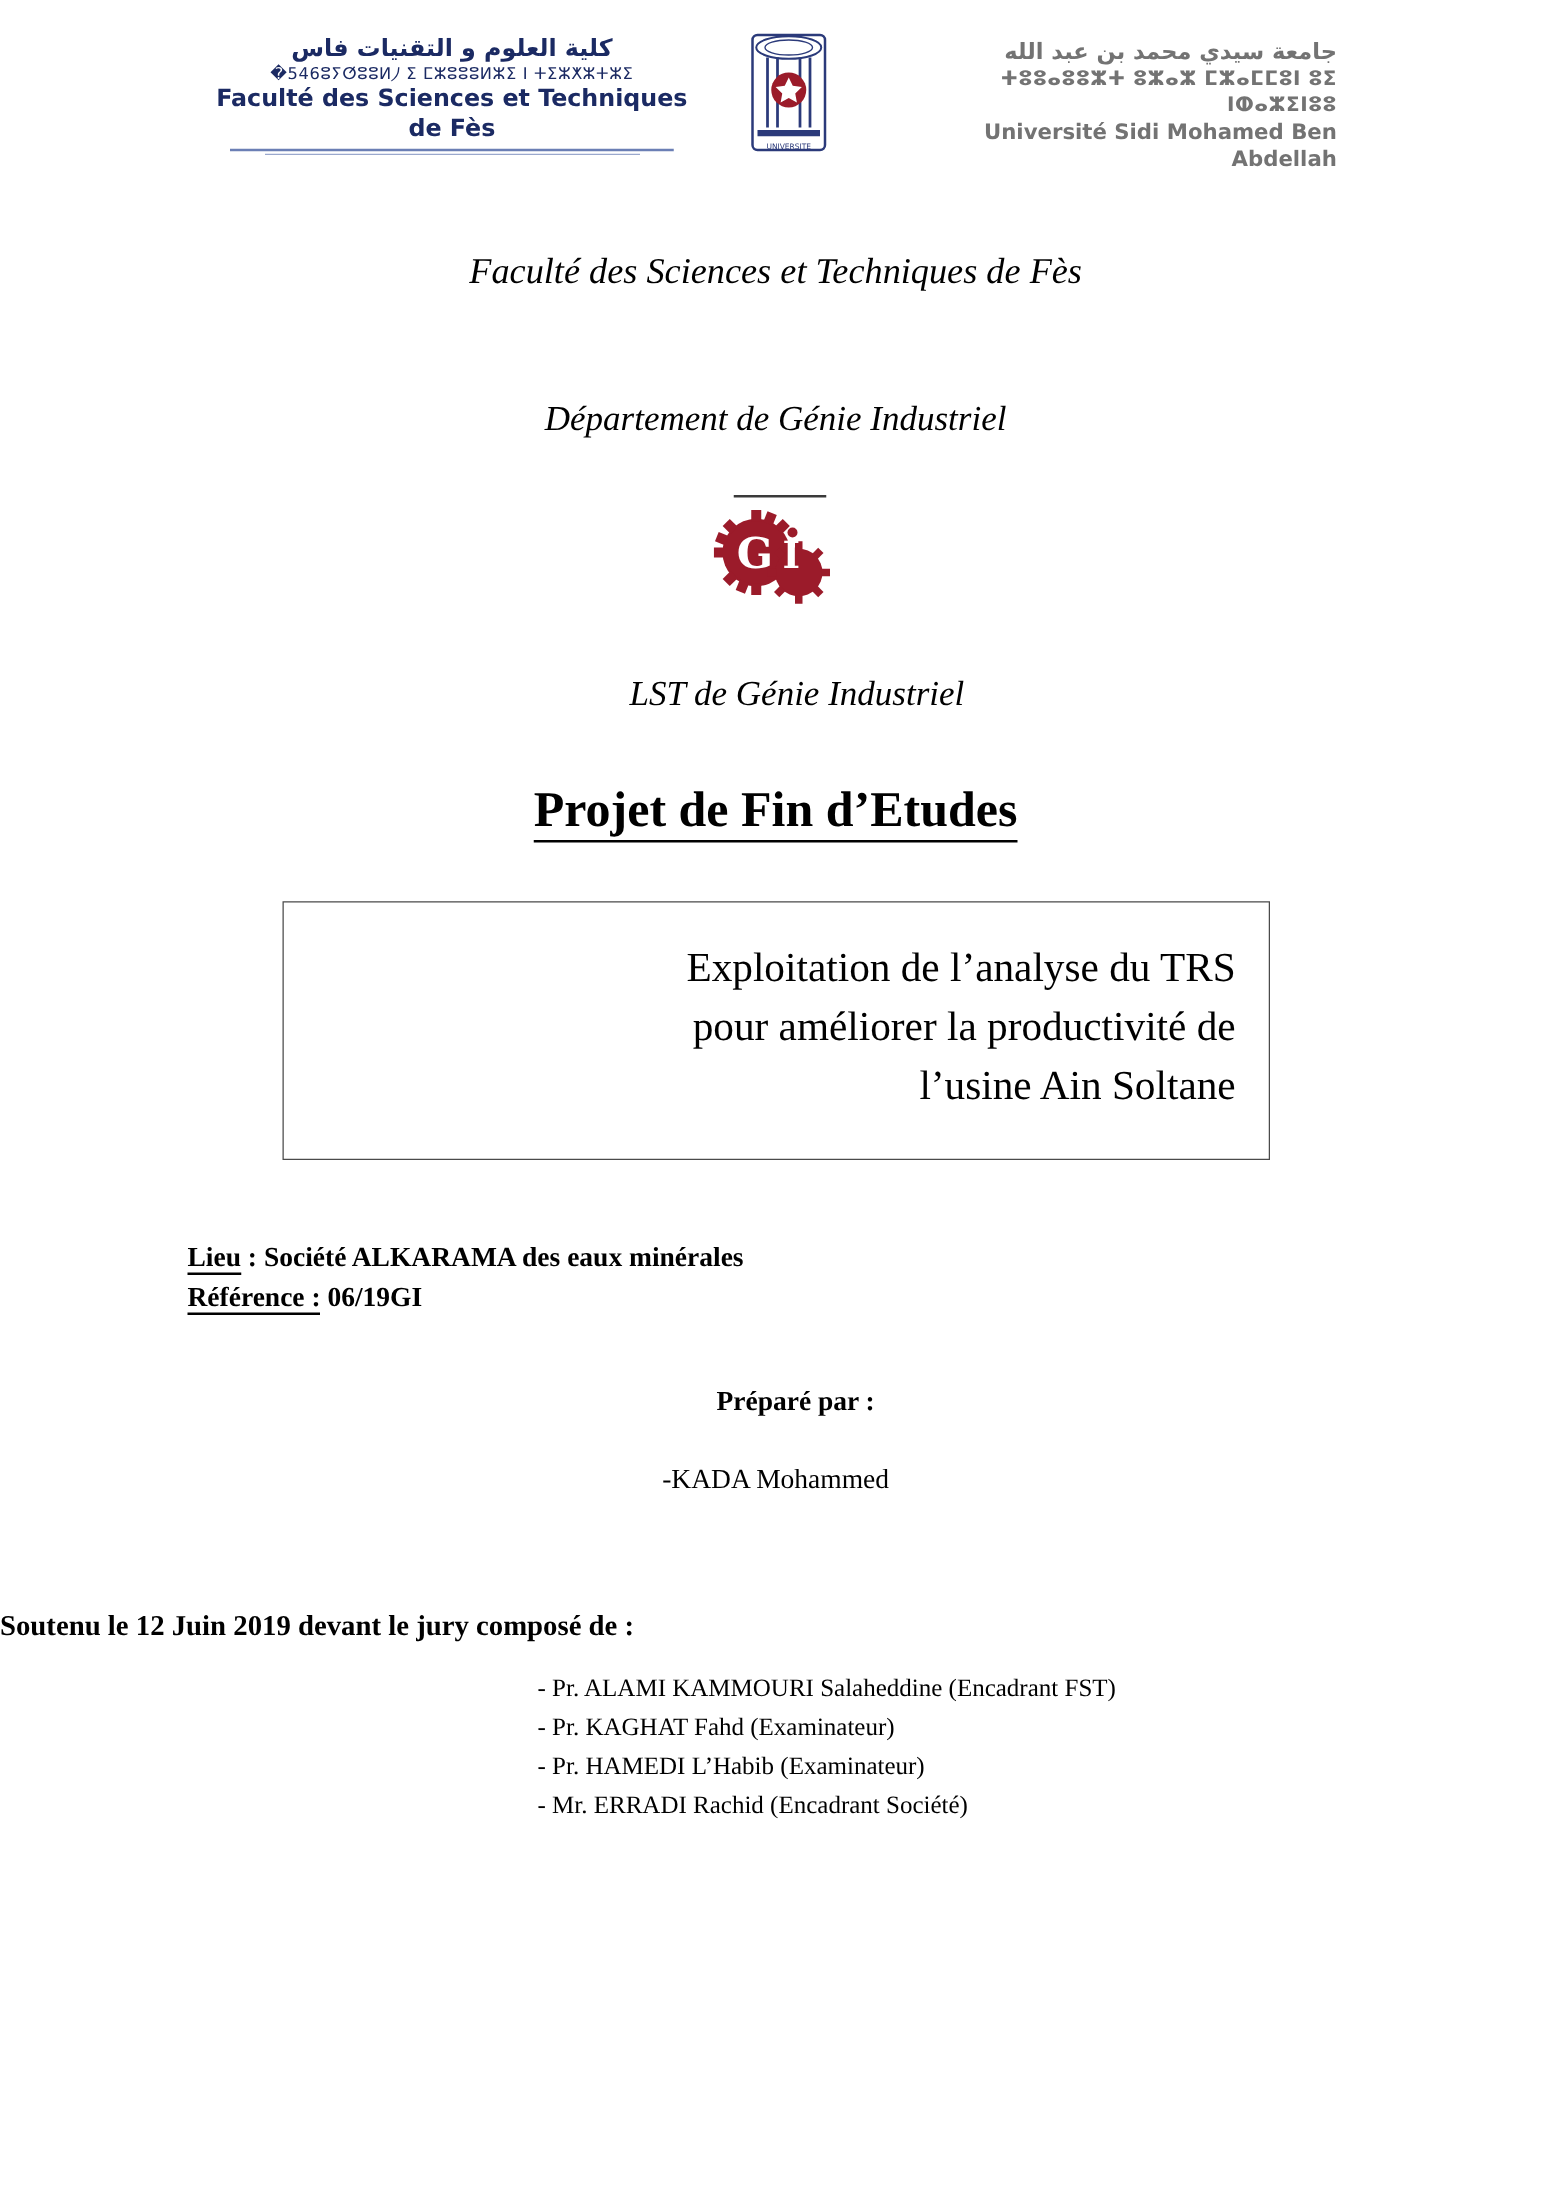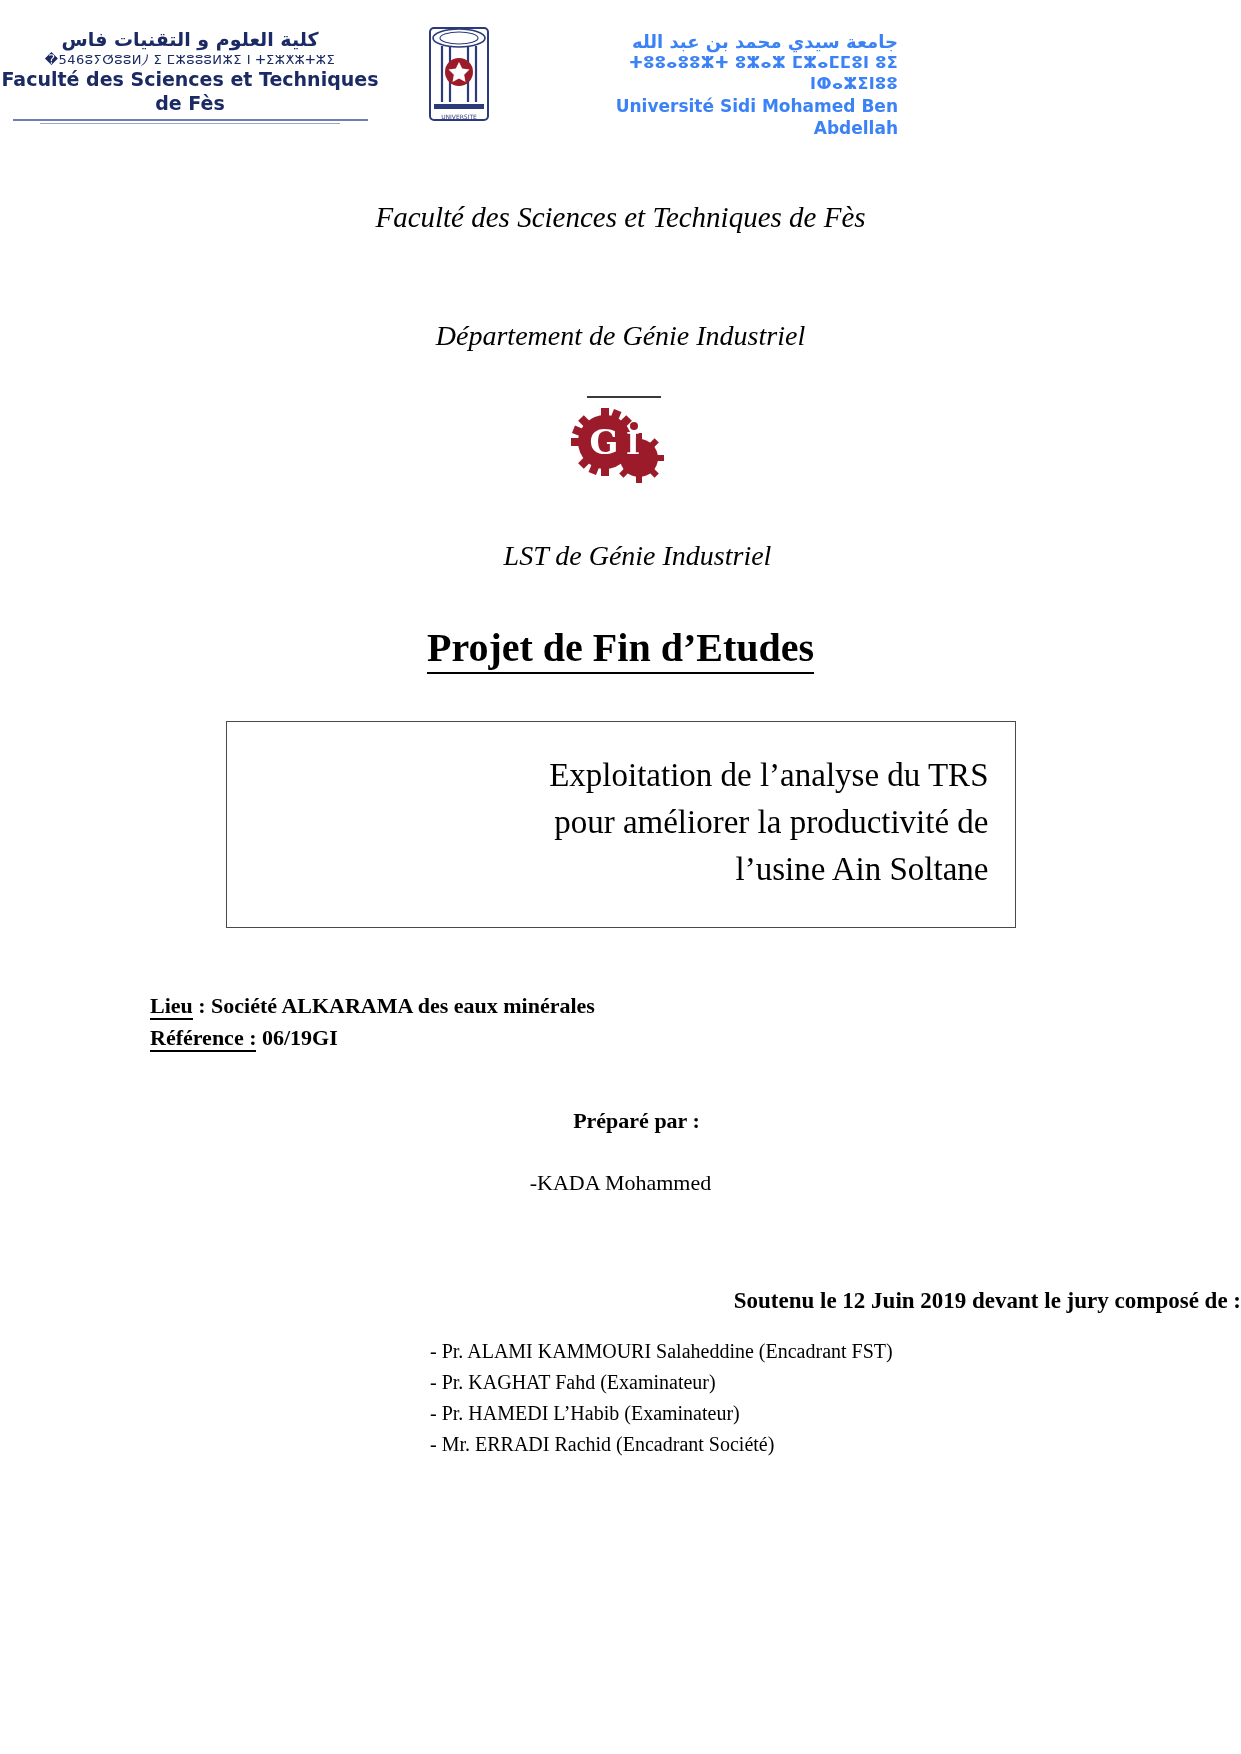--- a/index.html
+++ b/index.html
@@ -13,21 +13,21 @@
     font-family: "Liberation Serif", serif;
     color: #000000;
     position: relative;
     overflow: hidden;
   }
 
   
   .header {
     display: flex;
     align-items: flex-start;
-    justify-content: flex-start;
+    justify-content: center;
     padding-top: 28px;
     gap: 40px;
   }
 
   .fst-logo {
     width: 380px;
     text-align: center;
     font-family: "DejaVu Sans", sans-serif;
     color: #1b2a63;
     line-height: 1.25;
@@ -62,21 +62,21 @@
   .crest {
     width: 78px;
     height: 104px;
     position: relative;
     flex: none;
     margin-top: -4px;
   }
   .usmba-logo {
     width: 360px;
     font-family: "DejaVu Sans", sans-serif;
-    color: #3b82f6;
+    color: #737373;
     text-align: right;
     line-height: 1.3;
     padding-top: 2px;
   }
   .usmba-logo .ar {
     font-size: 18px;
     font-weight: bold;
     direction: rtl;
   }
   .usmba-logo .tif {
@@ -173,21 +173,21 @@
   .author {
     margin-top: 36px;
     font-size: 22px;
     text-align: center;
   }
 
   .defense {
     margin-top: 92px;
     font-size: 23px;
     font-weight: bold;
-    text-align: right;
+    text-align: left;
   }
 
   .jury {
     margin: 22px 0 0 430px;
     font-size: 20px;
     line-height: 1.55;
   }
 </style>
 </head>
 <body>

